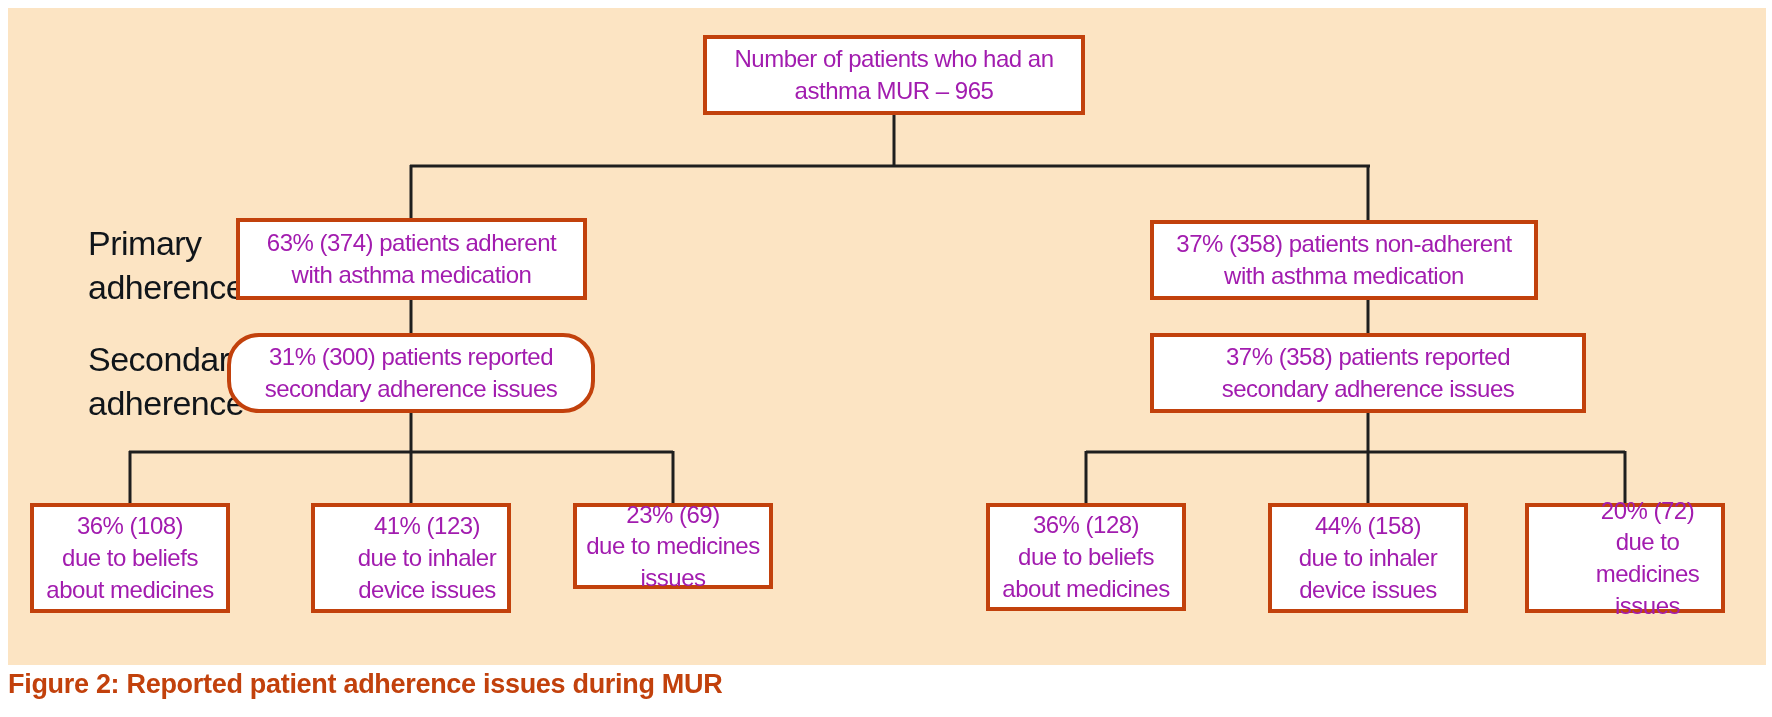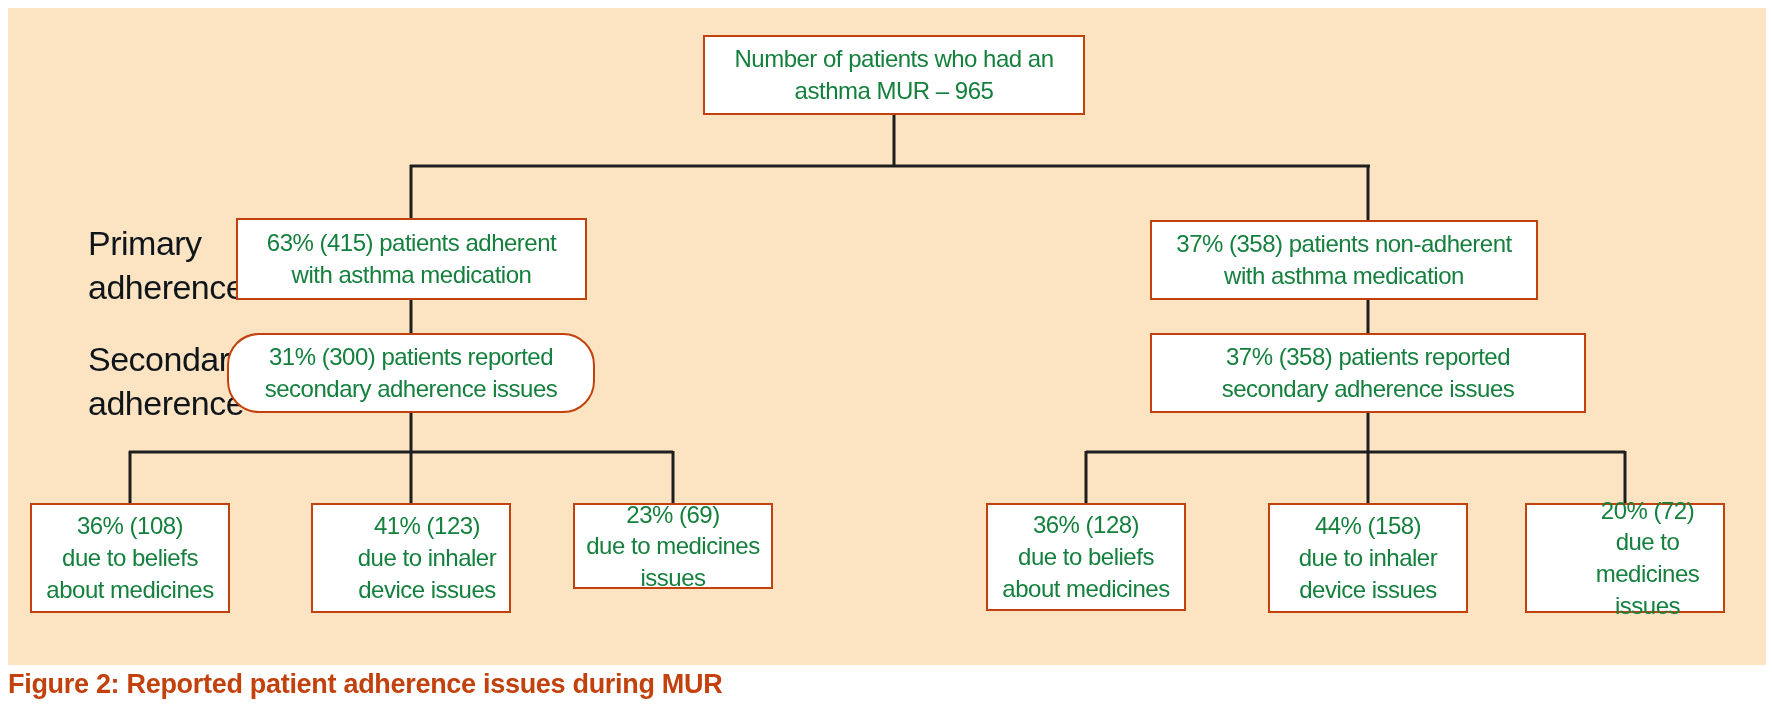--- a/index.html
+++ b/index.html
@@ -28,26 +28,26 @@
     left: 0;
     top: 0;
     width: 1772px;
     height: 717px;
     pointer-events: none;
   }
   .node {
     position: absolute;
     box-sizing: border-box;
     background: #ffffff;
-    border: 2px solid #c2410c;
+    border: 4px solid #c2410c;
     display: flex;
     align-items: center;
     justify-content: center;
     text-align: center;
-    color: #15803d;
+    color: #a21caf;
     font-size: 24px;
     line-height: 1.32;
     letter-spacing: -0.5px;
     white-space: pre-line;
     z-index: 2;
   }
   .side-label {
     position: absolute;
     color: #10151a;
     font-size: 34px;
@@ -112,21 +112,21 @@
   </svg>
 
   <div class="side-label label-primary">Primary
 adherence</div>
   <div class="side-label label-secondary">Secondary
 adherence</div>
 
   <div class="node node-root">Number of patients who had an
 asthma MUR – 965</div>
 
-  <div class="node node-left-primary">63% (415) patients adherent
+  <div class="node node-left-primary">63% (374) patients adherent
 with asthma medication</div>
   <div class="node node-right-primary">37% (358) patients non-adherent
 with asthma medication</div>
 
   <div class="node node-left-secondary">31% (300) patients reported
 secondary adherence issues</div>
   <div class="node node-right-secondary">37% (358) patients reported
 secondary adherence issues</div>
 
   <div class="node leaf node-leaf-l1">36% (108)

